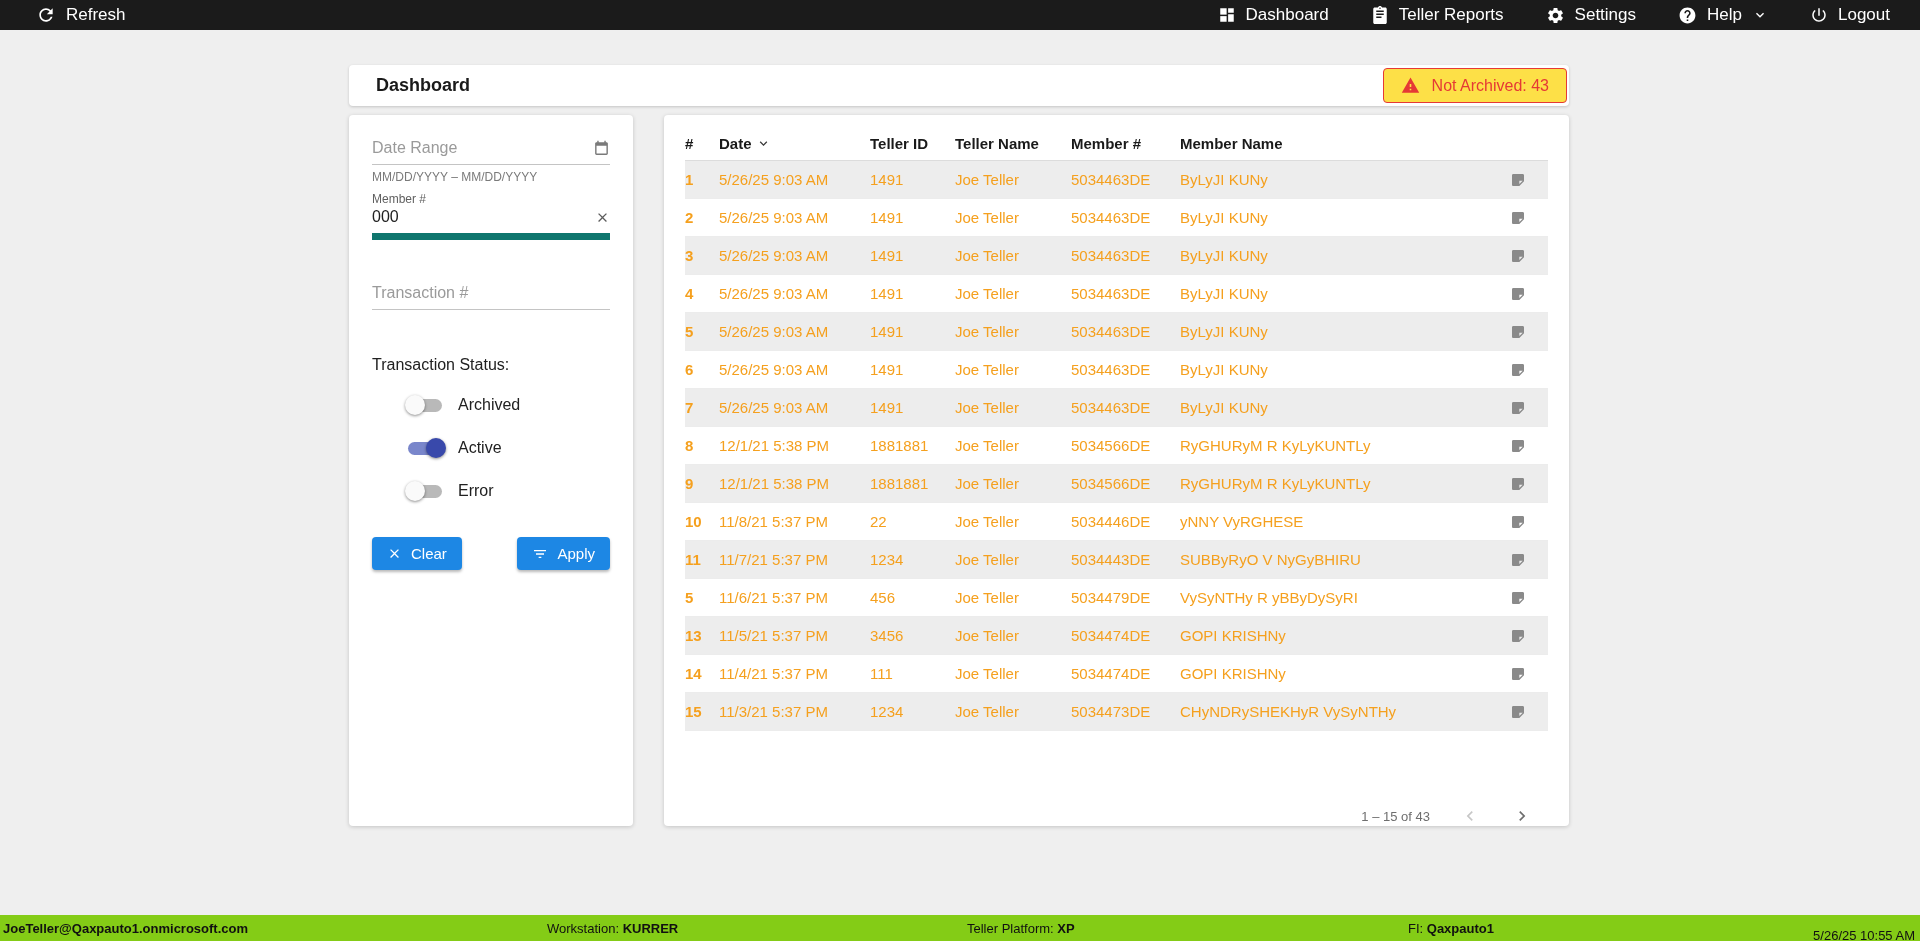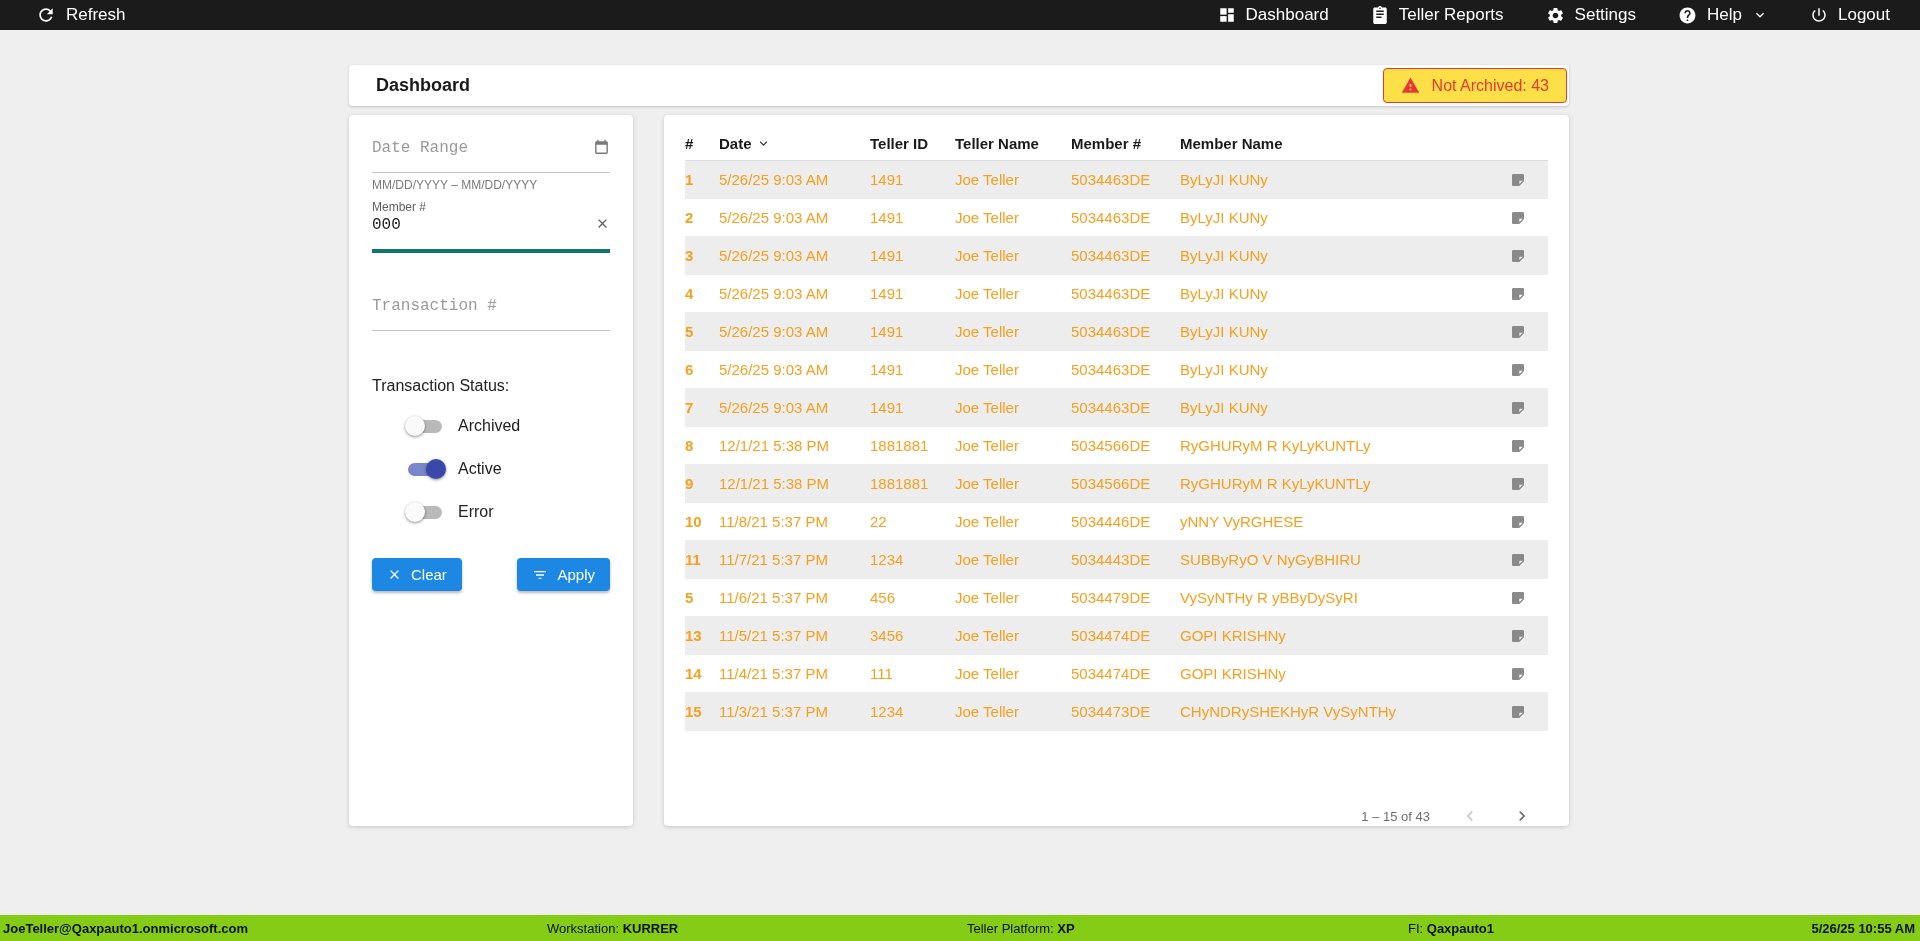--- a/index.html
+++ b/index.html
@@ -44,29 +44,29 @@
   
   .card {
     position:absolute; top:115px; background:#fff; border-radius:4px;
     box-shadow:0 1px 4px rgba(0,0,0,.18); height:711px;
   }
   .filter-card { left:349px; width:284px; padding:24px 23px 0; }
   .table-card  { left:664px; width:905px; padding:12px 21px 0; }
 
   
   .input-row {
-    display:flex; align-items:flex-start; gap:6px;
-    border-bottom:1px solid #c4c4c4; padding-bottom:15px;font-family:Liberation Mono, monospace;
+    display:flex; align-items:center; gap:6px;
+    border-bottom:1px solid #c4c4c4; padding-bottom:7px;
   }
   .input-row input {
     border:none; outline:none; flex:1; min-width:0;
     font-size:16px; font-family:inherit; color:#212121; background:transparent;
   }
   .input-row input::placeholder { color:#9a9a9a; }
-  .member-row { border-bottom:4px solid #0f766e; }
+  .member-row { border-bottom:7px solid #0f766e; }
   .helper { font-size:12px; color:#7a7a7a; margin-top:5px; }
   .small-label { font-size:12px; color:#5f5f5f; margin-top:8px; margin-bottom:2px; }
   .txn-row { margin-top:44px; }
   .status-label { margin-top:46px; font-size:16px; color:#212121; }
   .toggle-row { display:flex; align-items:center; gap:14px; margin-top:19px; padding-left:35px; height:24px; }
   .tlabel { font-size:16px; color:#212121; }
 
   .toggle { position:relative; width:37px; height:20px; cursor:pointer; flex:0 0 auto; }
   .toggle .track {
     position:absolute; left:1px; top:4px; width:34px; height:13px;
@@ -115,21 +115,21 @@
   
   .statusbar {
     position:absolute; left:0; bottom:0; width:1920px; height:26px;
     background:#84cc16; font-size:13px; color:#111;
   }
   .statusbar .pos { position:absolute; top:50%; transform:translateY(-50%); white-space:nowrap; }
   .sb-user { left:3px; font-weight:bold; }
   .sb-workstation { left:547px; }
   .sb-platform { left:967px; }
   .sb-fi { left:1408px; }
-  .sb-datetime { right:5px; font-weight:bold; }
+  .sb-datetime { right:5px; font-weight:normal;margin-top:7px; }
   .statusbar b { font-weight:bold; }
 </style>
 </head>
 <body>
 
 <header class="topbar">
   <button class="tb-item">
     <span class="icon">
       <svg width="20" height="20" viewBox="0 0 24 24" fill="currentColor">
           <path d="M17.65 6.35C16.2 4.9 14.21 4 12 4c-4.42 0-7.99 3.58-7.99 8s3.57 8 7.99 8c3.73 0 6.84-2.55 7.73-6h-2.08c-.82 2.33-3.04 4-5.65 4-3.31 0-6-2.69-6-6s2.69-6 6-6c1.66 0 3.14.69 4.22 1.78L13 11h7V4l-2.35 2.35z"></path>

